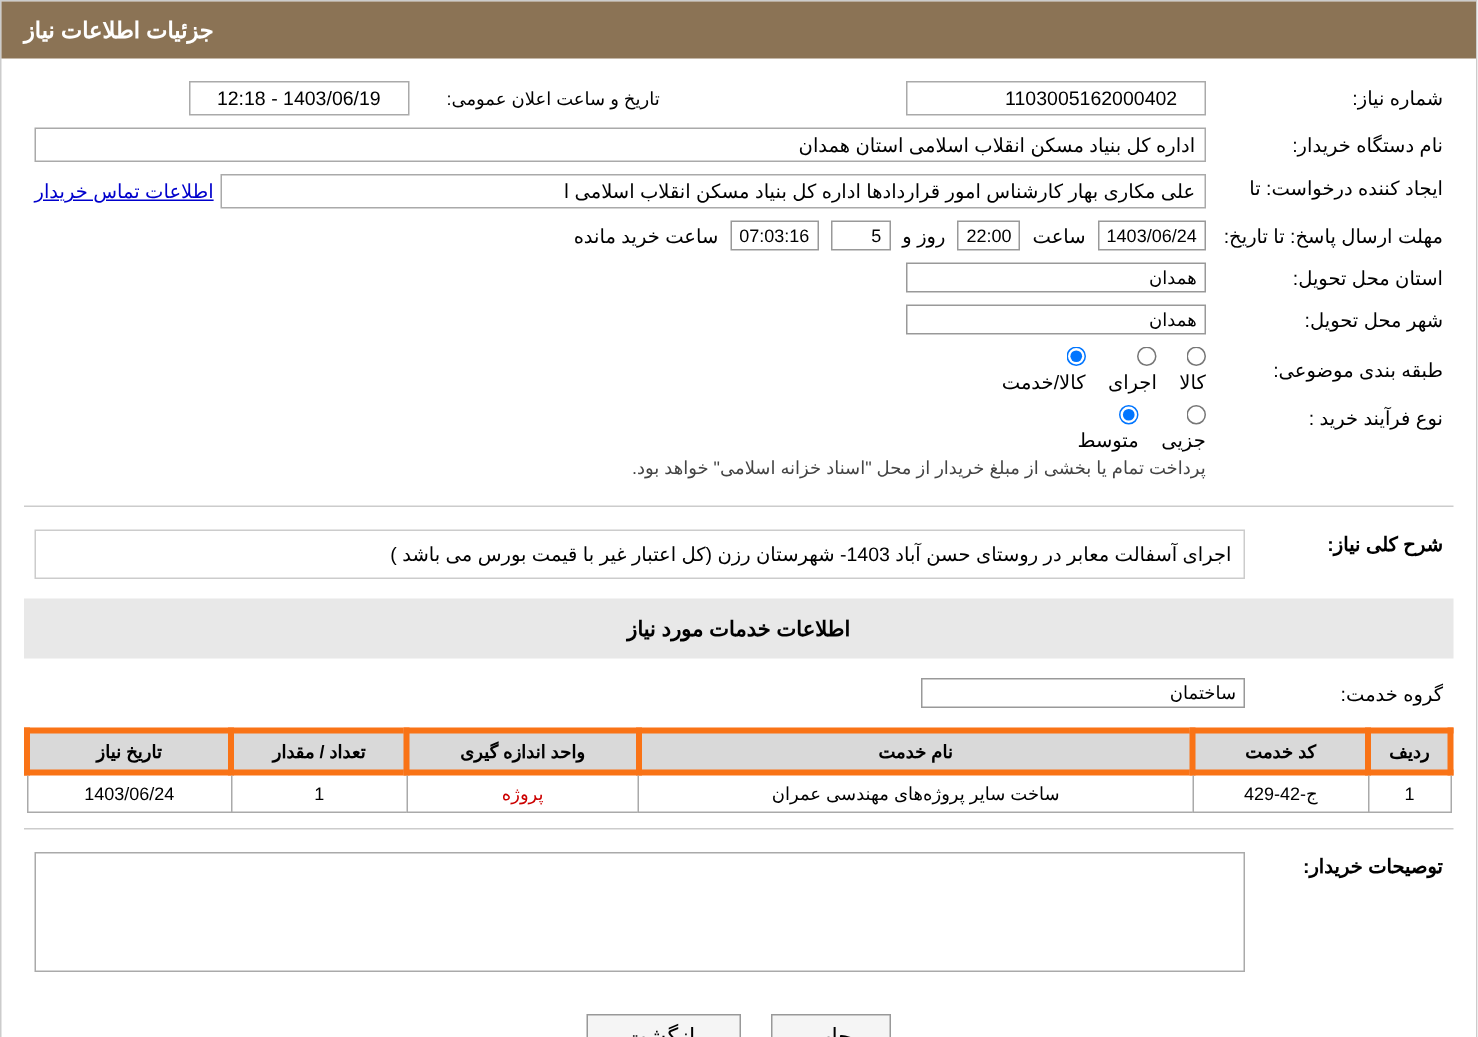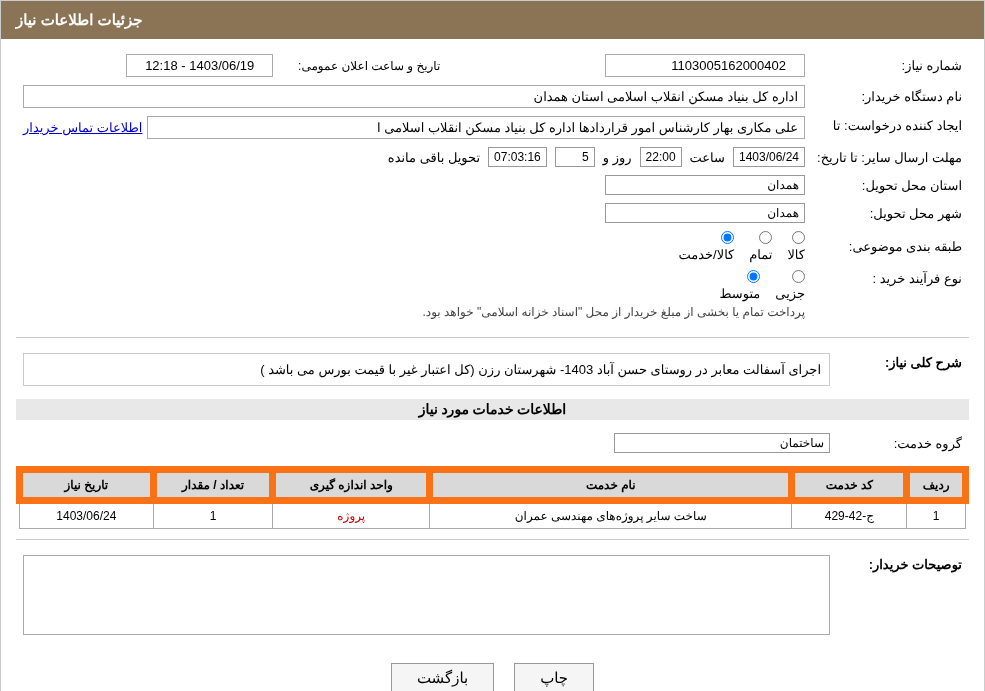--- a/index.html
+++ b/index.html
@@ -75,21 +75,21 @@
       flex-direction: column;
     }
     .services-table {
       width: 100%;
       border-collapse: collapse;
       font-size: 12px;
       margin-top: 8px;
     }
     .services-table th {
       background: #d9d9d9;
-      border: 7px solid #f97316;
+      border: 4px solid #f97316;
       padding: 5px 0;
       text-align: center;
     }
     .services-table td {
       border: 1px solid #aaa;
       padding: 5px 8px;
       text-align: center;
     }
     .btn-row {
       display: flex;
@@ -190,39 +190,39 @@
             <div class="input-box-wide" style="flex:1;">
               <span>علی مکاری بهار کارشناس امور قراردادها اداره کل بنیاد مسکن انقلاب اسلامی ا</span>
             </div>
             <span class="blue-link">اطلاعات تماس خریدار</span>
           </div>
         </td>
       </tr>
 
       <tr>
         <td class="label-cell" style="text-align:right;">
-          <span>مهلت ارسال سایر: تا تاریخ:</span>
+          <span>مهلت ارسال پاسخ: تا تاریخ:</span>
         </td>
         <td colspan="3">
           <div style="display:flex; align-items:center; gap:8px; direction:rtl; flex-wrap:wrap;">
             <div class="bordered-input">
               <span>1403/06/24</span>
             </div>
             <span>ساعت</span>
             <div class="bordered-input">
               <span>22:00</span>
             </div>
             <span>روز و</span>
             <div class="bordered-input" style="width:40px;">
               <span>5</span>
             </div>
             <div class="bordered-input">
               <span>07:03:16</span>
             </div>
-            <span>تحویل باقی مانده</span>
+            <span>ساعت خرید مانده</span>
           </div>
         </td>
       </tr>
 
       <tr>
         <td class="label-cell" style="text-align:right;">
           <span>استان محل تحویل:</span>
         </td>
         <td colspan="3">
           <div class="bordered-input" style="width:200px;">
@@ -247,21 +247,21 @@
           <span>طبقه بندی موضوعی:</span>
         </td>
         <td colspan="3">
           <div class="radio-group" style="direction:rtl; justify-content:flex-start;">
             <label class="radio-item">
               <input type="radio" name="tabaghe" style="">
               <span>کالا</span>
             </label>
             <label class="radio-item">
               <input type="radio" name="tabaghe" style="">
-              <span>تمام</span>
+              <span>اجرای</span>
             </label>
             <label class="radio-item">
               <input type="radio" name="tabaghe" checked="" style="">
               <span>کالا/خدمت</span>
             </label>
           </div>
         </td>
       </tr>
 
       <tr>
@@ -297,21 +297,21 @@
         </td>
         <td>
           <div class="note-box">
             <span>اجرای آسفالت معابر در روستای حسن آباد 1403- شهرستان رزن (کل اعتبار غیر با قیمت بورس می باشد )</span>
           </div>
         </td>
       </tr>
     </tbody>
       </table>
 
-    <div style="font-weight:bold; font-size:14px; text-align:center; background:#e8e8e8; padding:2px; margin-bottom:8px;font-family:Liberation Serif, serif;">اطلاعات خدمات مورد نیاز</div>
+    <div style="font-weight:bold; font-size:14px; text-align:center; background:#e8e8e8; padding:12px; margin-bottom:8px;">اطلاعات خدمات مورد نیاز</div>
 
     <table class="field-table">
       <tbody>
           <tr>
         <td style="width:130px; text-align:right;">
           <span>گروه خدمت:</span>
         </td>
         <td>
           <div class="bordered-input" style="width:216px;">
             <span>ساختمان</span>

